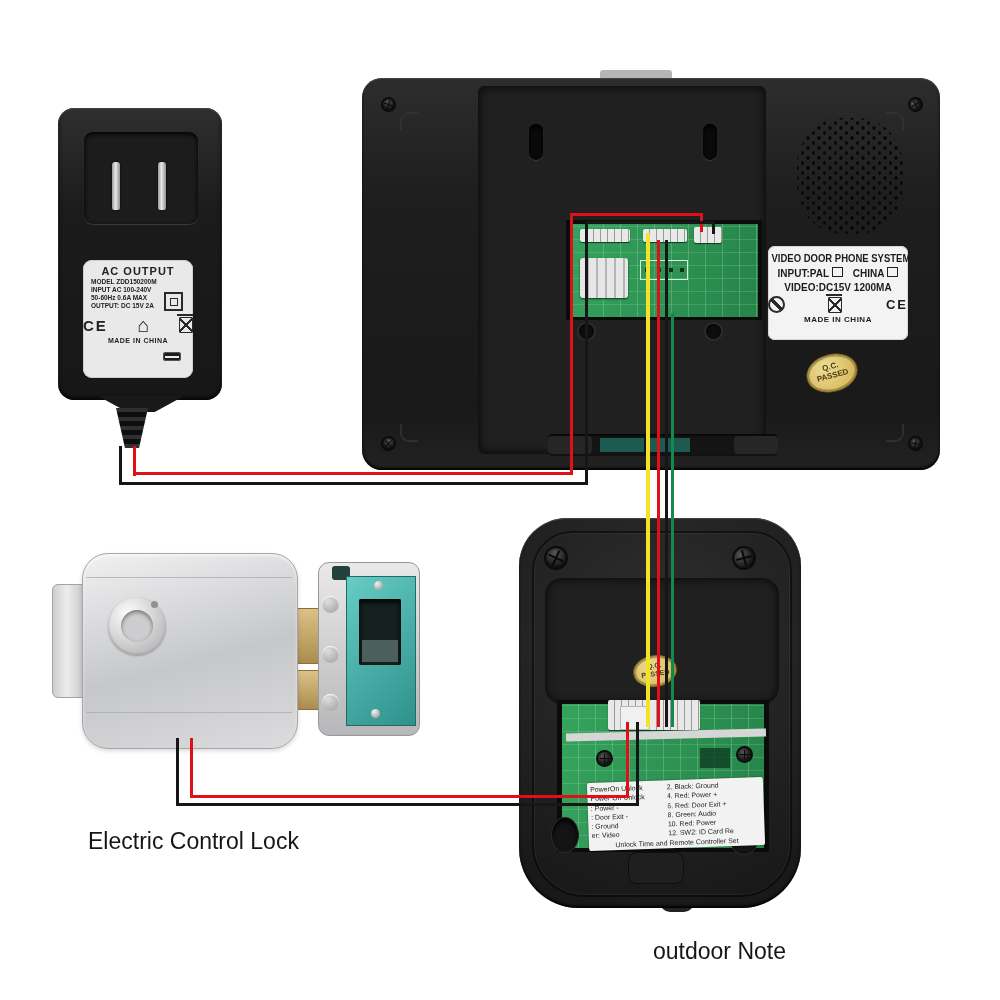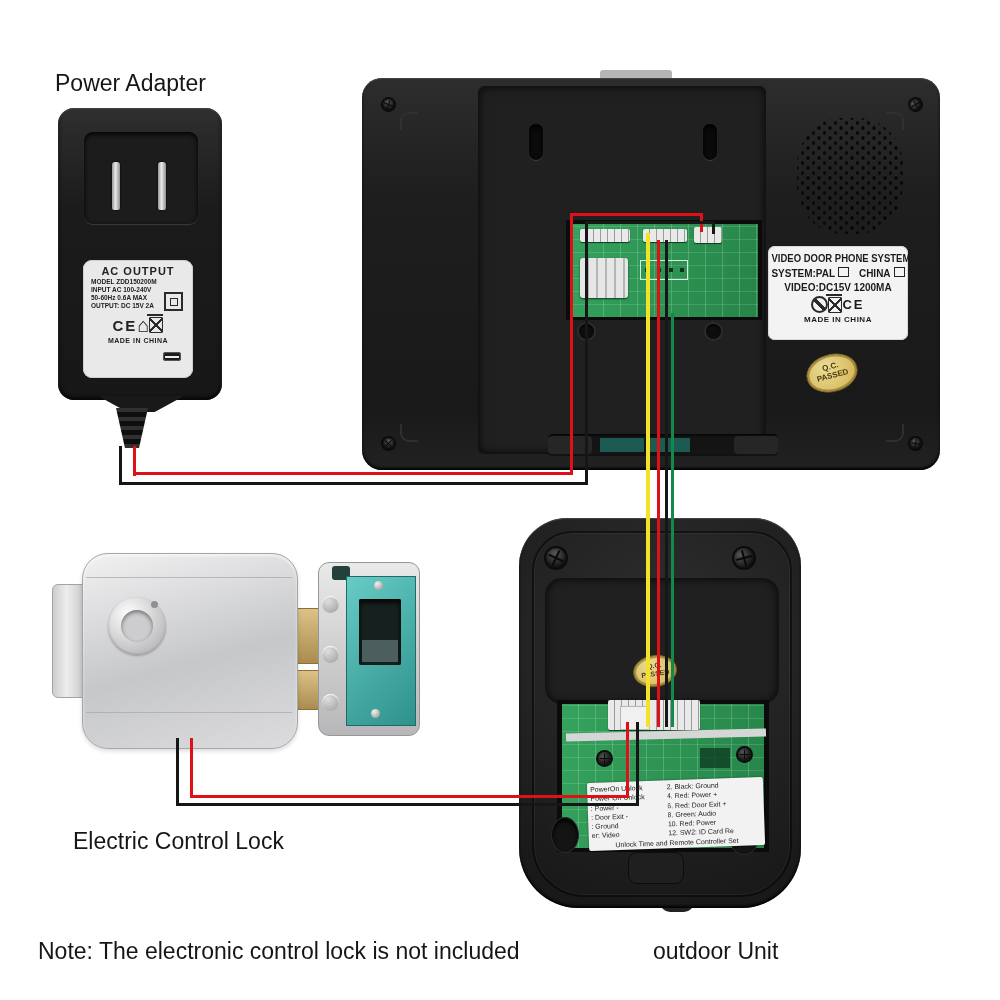--- a/index.html
+++ b/index.html
@@ -47,21 +47,21 @@
          box-shadow:inset 0 0 2px #000,0 0 0 2px #0b0b0b;}
   .screw::before{content:"";position:absolute;left:12%;top:44%;width:76%;height:12%;background:#090909;}
   .screw::after{content:"";position:absolute;top:12%;left:44%;height:76%;width:12%;background:#090909;}
   .corner-mark{position:absolute;width:16px;height:16px;border-left:2px solid #343434;
                border-top:2px solid #343434;border-top-left-radius:9px;opacity:.8;}
   .sys-label{background:#f3f3f3;border-radius:7px;color:#1b1b1b;text-align:center;
              box-shadow:0 0 0 1px #d8d8d8 inset;}
   .sys-label .ttl{font-size:10px;font-weight:bold;white-space:nowrap;transform:scaleX(.95);margin-top:7px;}
   .sys-label .row{font-size:10px;font-weight:bold;margin-top:3px;white-space:nowrap;}
   .chk{display:inline-block;width:9px;height:8px;border:1.5px solid #222;margin-left:3px;vertical-align:0px;}
-  .icon-row{display:flex;justify-content:center;align-items:center;margin-top:4px;}
+  .icon-row{display:flex;justify-content:space-between;align-items:center;margin-top:4px;}
   .circ-icon{width:13px;height:13px;border:2px solid #2a2a2a;border-radius:50%;
              background:linear-gradient(45deg,transparent 42%,#2a2a2a 42% 58%,transparent 58%);}
   .qc{position:absolute;border-radius:50%;border:1px solid #7a6520;
       background:radial-gradient(circle at 40% 32%,#ecdc96,#d0ae4c);
       box-shadow:inset 0 0 0 2px rgba(118,96,28,.55);
       color:#4a3c0c;font-weight:bold;text-align:center;z-index:4;}
   .pcb{background:linear-gradient(100deg,#35a35d,#268449);}
   .pcb-traces{background:
      repeating-linear-gradient(90deg,transparent 0 16px,rgba(215,245,225,.22) 16px 17px),
      repeating-linear-gradient(0deg,transparent 0 12px,rgba(215,245,225,.16) 12px 13px);}
@@ -86,25 +86,23 @@
   .teal{background:linear-gradient(135deg,#67cbc6,#2e918b);border:1px solid #1f6b66;}
   .silver-dot{position:absolute;border-radius:50%;background:radial-gradient(circle at 35% 30%,#dedede,#9d9d9f);
               box-shadow:inset 0 1px 1px #fff;}
   .tiny-screw{position:absolute;border-radius:50%;background:radial-gradient(circle at 35% 30%,#f2f2f2,#8e8e8e);}
 </style>
 </head>
 <body>
 
 <div id="canvas">
 
-  <div class="title" style="left:55px;top:70px;">Power Adapter</div>
   <div class="title" style="left:600px;top:33px;margin-top:48px;">Indoor Unit</div>
-  <div class="title" style="left:73px;top:828px;">Electric Control Lock</div>
-  <div class="title" style="left:38px;top:938px;">Note:  The electronic control lock is not included</div>
-  <div class="title" style="left:653px;top:938px;">outdoor Unit</div>
+  <div class="title" style="left:88px;top:828px;">Electric Control Lock</div>
+  <div class="title" style="left:653px;top:938px;">outdoor Note</div>
 
   <div class="abs adapter-body" style="left:58px;top:108px;width:164px;height:292px;z-index:2;"></div>
   <div class="abs plug-face" style="left:84px;top:132px;width:114px;height:92px;z-index:3;"></div>
   <div class="abs prong" style="left:112px;top:162px;width:8px;height:48px;z-index:4;"></div>
   <div class="abs prong" style="left:158px;top:162px;width:8px;height:48px;z-index:4;"></div>
 
   <div class="abs adapter-label" style="left:83px;top:260px;width:110px;height:118px;z-index:3;">
     <div class="ttl">AC OUTPUT</div>
     <div class="ln">MODEL ZDD150200M</div>
     <div class="ln">INPUT AC 100-240V</div>
@@ -156,21 +154,21 @@
 
   <div class="abs vent" style="left:548px;top:434px;width:230px;height:22px;z-index:3;"></div>
   <div class="abs" style="left:600px;top:438px;width:44px;height:14px;background:#1d5b52;z-index:3;"></div>
   <div class="abs" style="left:650px;top:438px;width:40px;height:14px;background:#1d5b52;z-index:3;"></div>
   <div class="abs" style="left:548px;top:436px;width:44px;height:18px;background:#262626;border-radius:4px;z-index:3;"></div>
   <div class="abs" style="left:734px;top:436px;width:44px;height:18px;background:#262626;border-radius:4px;z-index:3;"></div>
 
   <div class="abs sys-label" style="left:768px;top:246px;width:140px;height:94px;z-index:4;">
     <div class="ttl">VIDEO DOOR PHONE SYSTEM</div>
     <div class="row">
-      <span>SYSTEM:PAL</span><span class="chk"></span>
+      <span>INPUT:PAL</span><span class="chk"></span>
       <span style="margin-left:7px;">CHINA</span><span class="chk"></span>
     </div>
     <div class="row">VIDEO:DC15V  1200MA</div>
     <div class="icon-row" style="margin-top:3px;">
       <span class="circ-icon"></span>
       <span class="bin"></span>
       <span class="ce" style="font-size:13px;">CE</span>
     </div>
     <div class="madein" style="margin-top:2px;font-size:8px;">MADE IN CHINA</div>
   </div>

